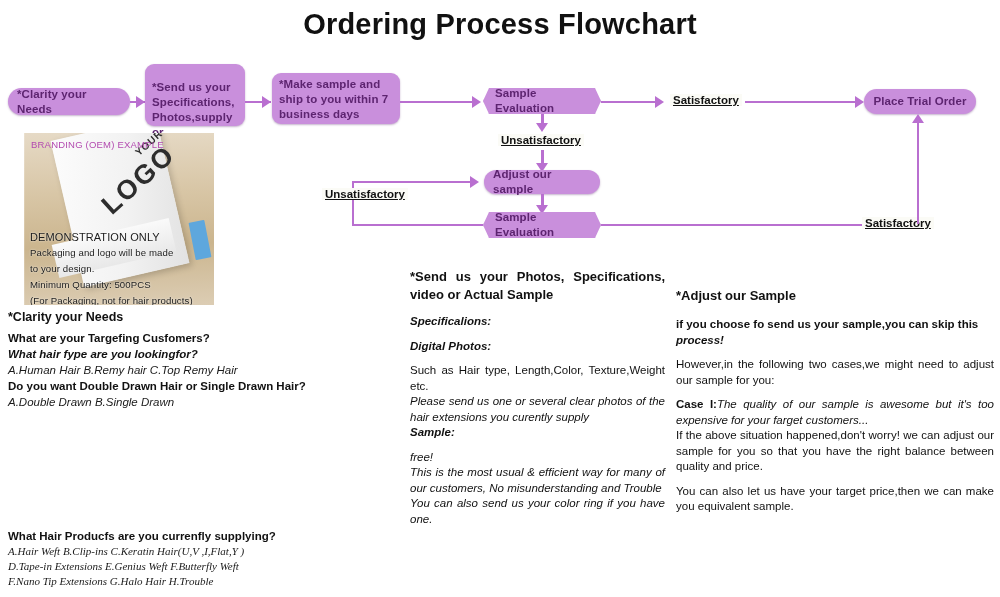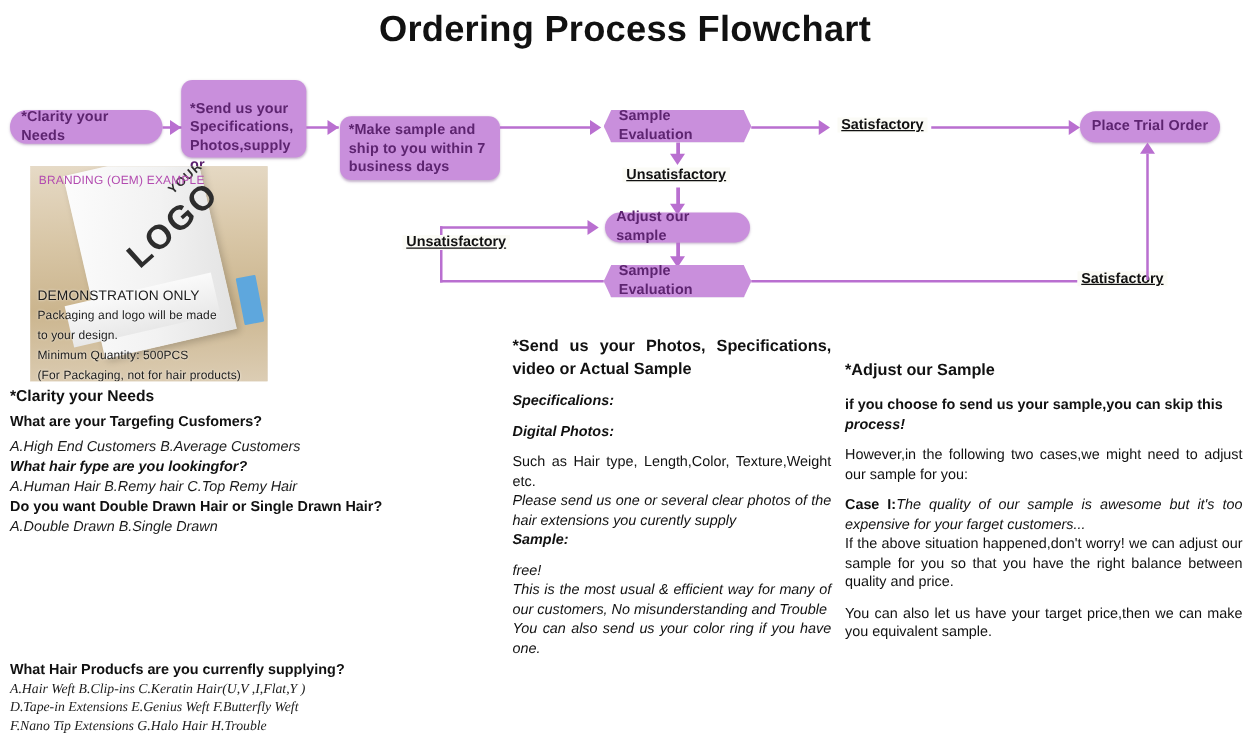--- a/index.html
+++ b/index.html
@@ -130,21 +130,21 @@
 
     <div class="node multi" style="left:145px; top:9px; width:100px; height:62px; padding:16px 7px;">
       <div>*Send  us  your</div>
       <div>Specifications,</div>
       <div>Photos,supply  or</div>
       <div>Sample</div>
     </div>
     <div class="h-ln" style="left:245px; top:46px; width:26px;"></div>
     <div class="arr-r" style="left:262px; top:41px;"></div>
 
-    <div class="node multi" style="left:272px; top:18px; width:128px; height:51px; padding:4px 7px;margin-top:20px;">
+    <div class="node multi" style="left:272px; top:18px; width:128px; height:51px; padding:4px 7px;">
       <div>*Make sample and</div>
       <div>ship to you within 7</div>
       <div>business days</div>
     </div>
     <div class="h-ln" style="left:400px; top:46px; width:78px;"></div>
     <div class="arr-r" style="left:472px; top:41px;"></div>
 
     <div class="node hex" style="left:483px; top:33px; width:118px; height:26px; justify-content:center;">
       <span>Sample Evaluation</span>
     </div>
@@ -201,21 +201,20 @@
     <div class="ovl l1">DEMONSTRATION ONLY</div>
     <div class="ovl l2">Packaging and logo will be made</div>
     <div class="ovl l3">to your design.</div>
     <div class="ovl l4">Minimum Quantity: 500PCS</div>
     <div class="ovl l5">(For Packaging, not for hair products)</div>
   </div>
 
   <div class="col" id="col-left">
     <h3>*Clarity your Needs</h3>
     <div class="q" style="margin-top:6px">What are your Targefing Cusfomers?</div>
-    <div class="a" style="margin-top:4px">A.High End Customers     B.Average Customers</div>
     <div class="qi">What hair fype are you lookingfor?</div>
     <div class="a">A.Human Hair   B.Remy hair   C.Top Remy Hair</div>
     <div class="q">Do you want Double Drawn Hair or Single Drawn Hair?</div>
     <div class="a">A.Double Drawn     B.Single Drawn</div>
   </div>
 
   <div class="col" id="col-left2">
     <div class="q">What Hair Producfs are you currenfly supplying?</div>
     <div class="as">A.Hair Weft  B.Clip-ins  C.Keratin Hair(U,V ,I,Flat,Y )</div>
     <div class="as">D.Tape-in Extensions E.Genius Weft   F.Butterfly Weft</div>

